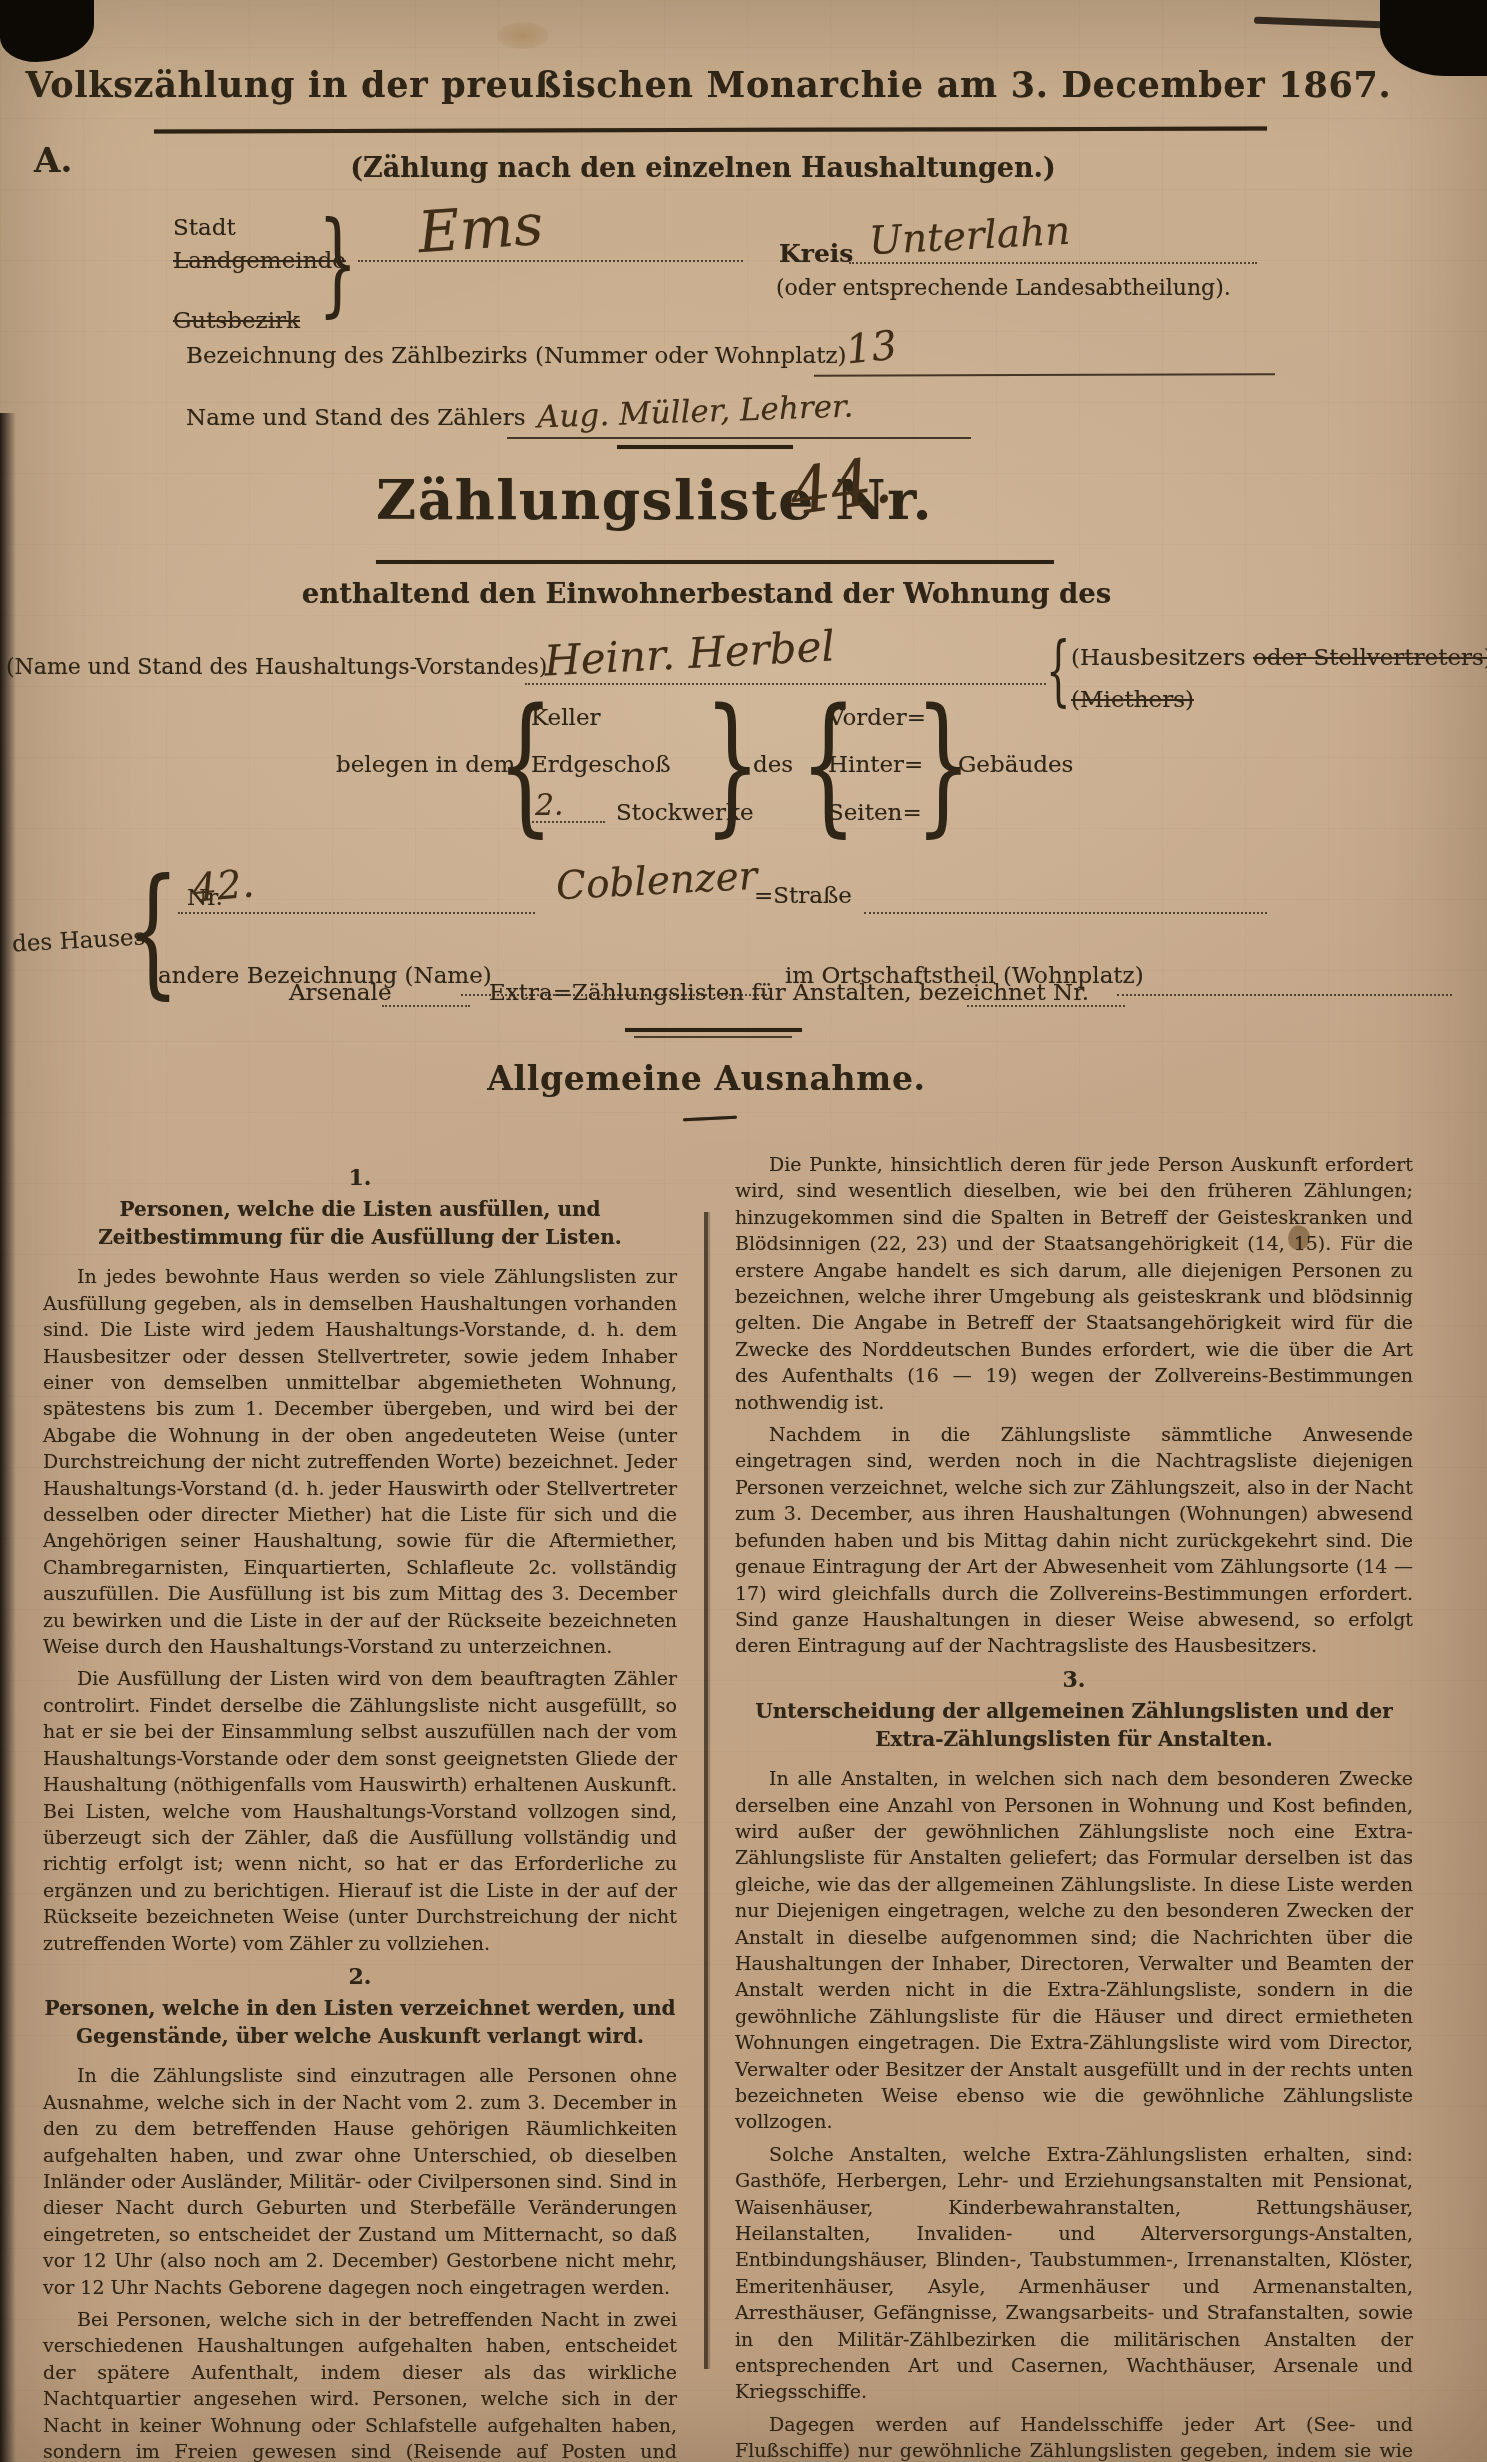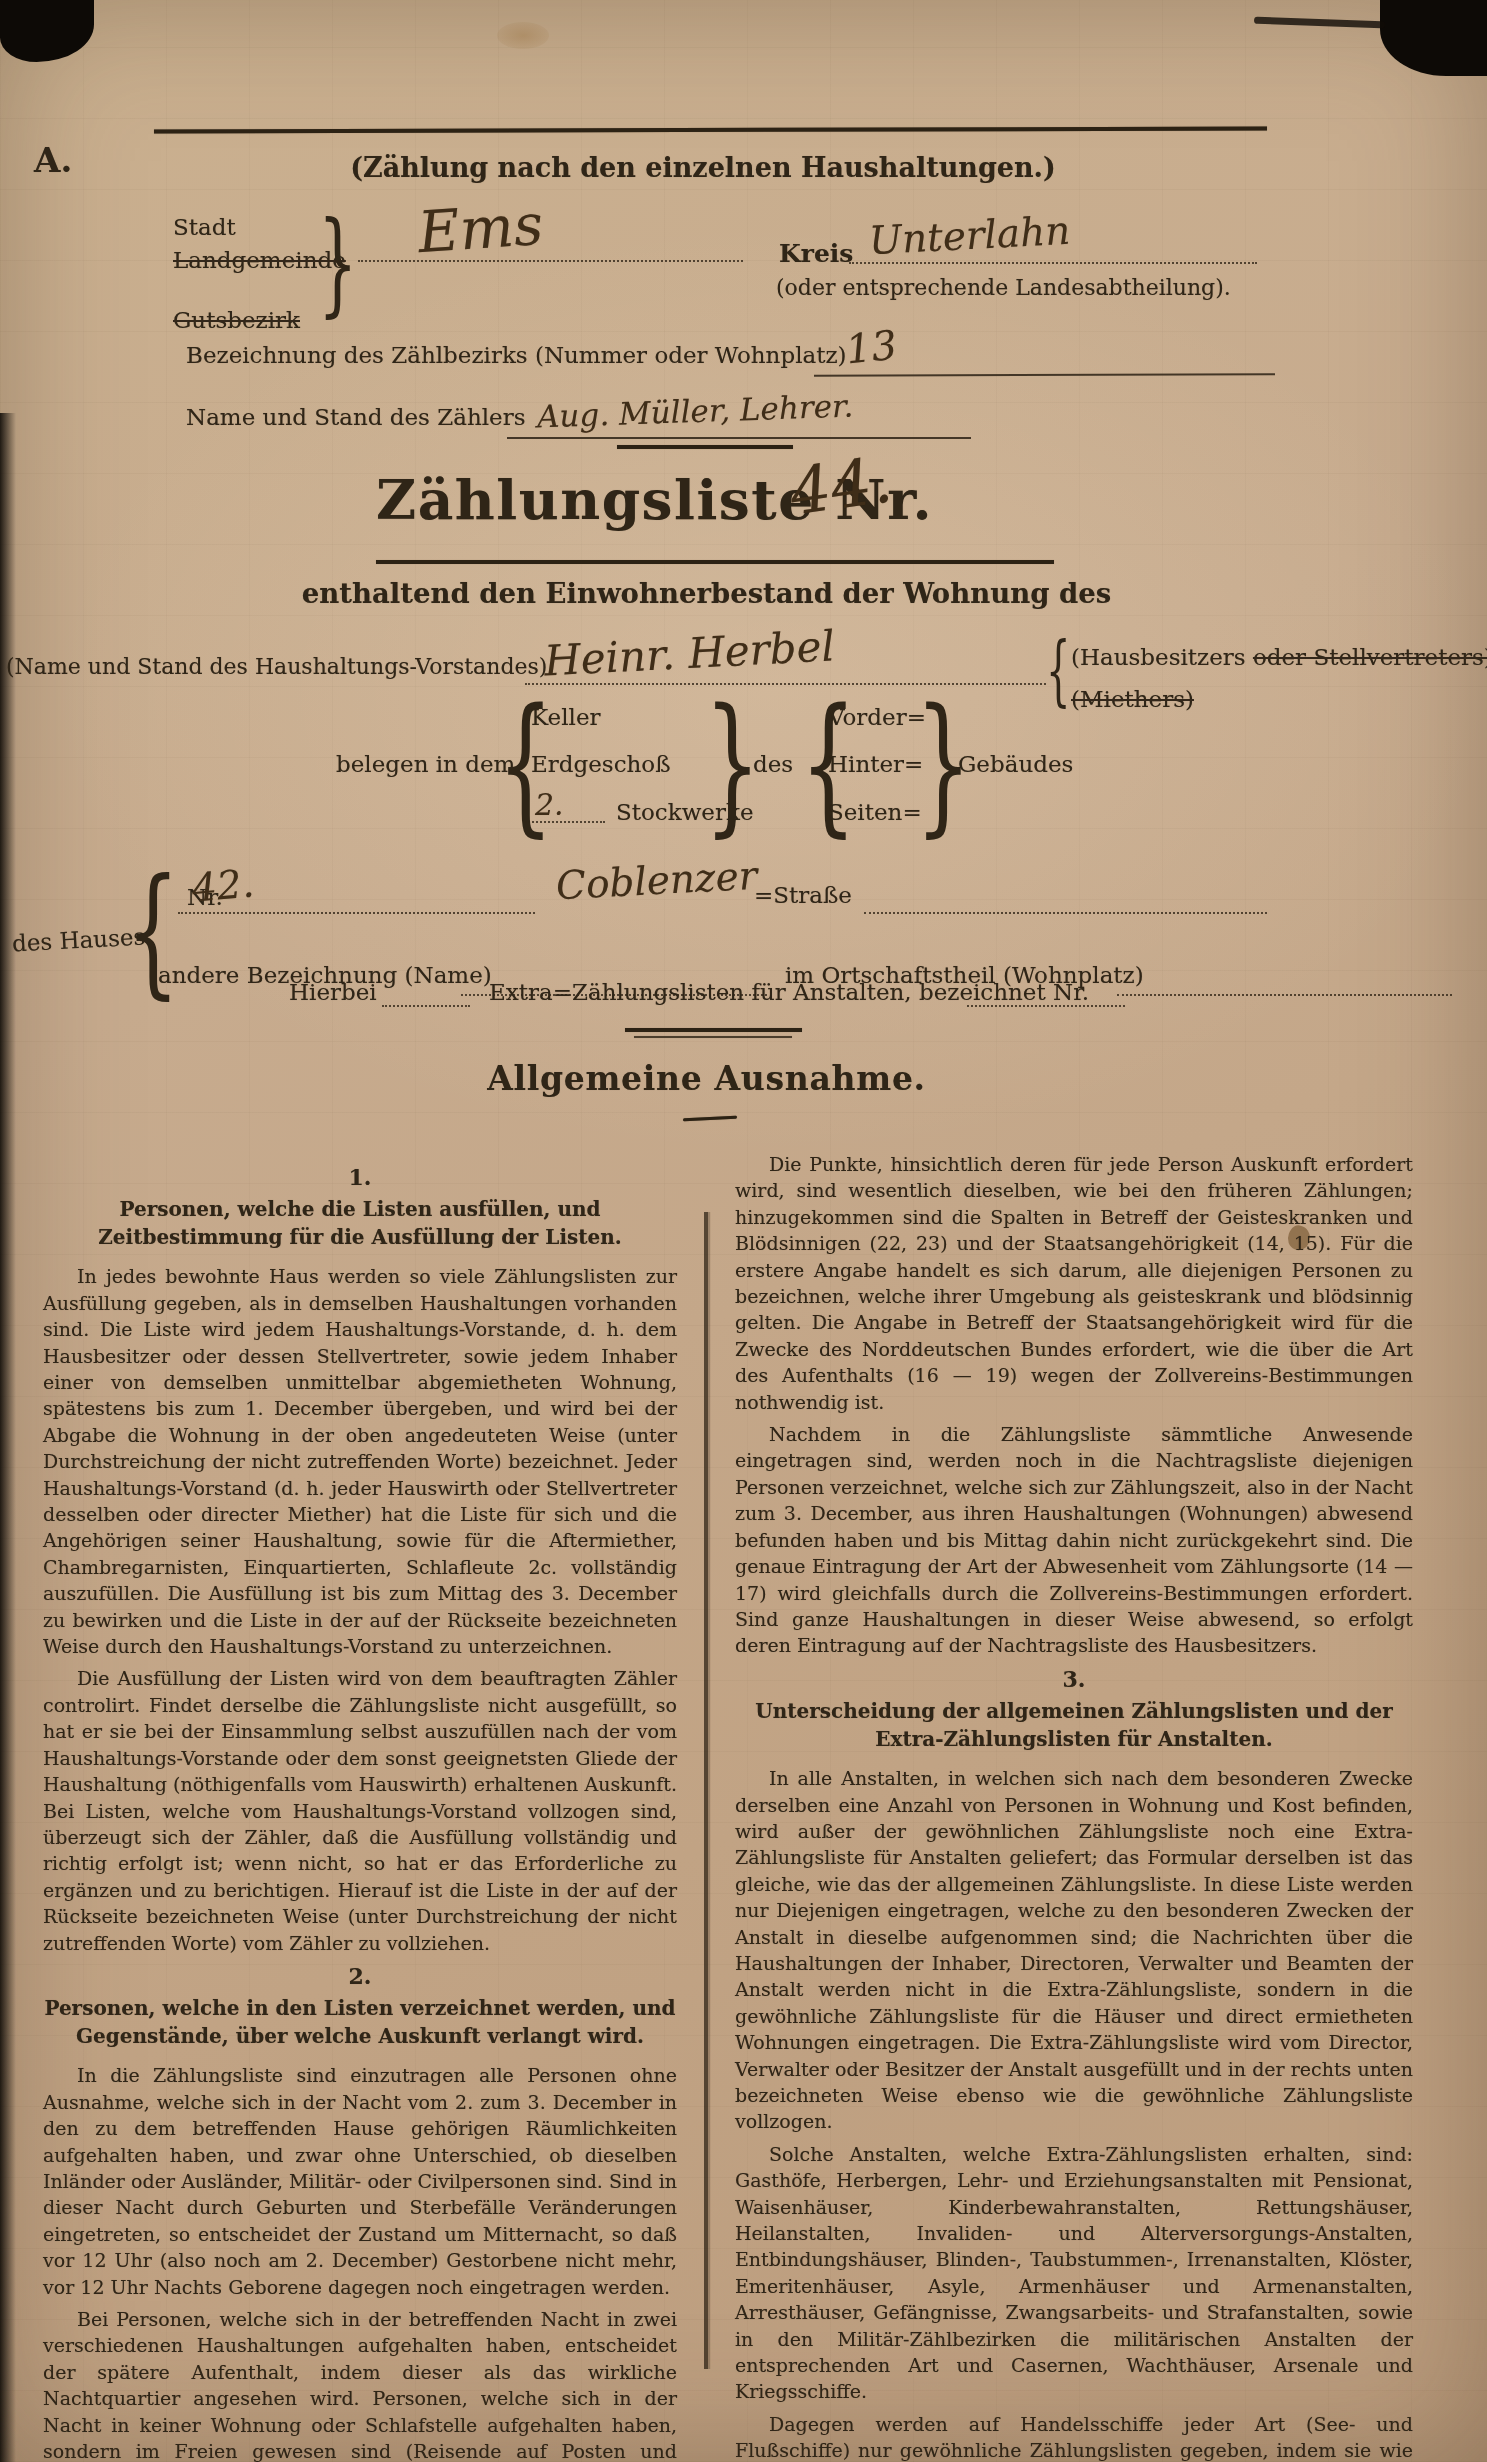--- a/index.html
+++ b/index.html
@@ -51,20 +51,21 @@
 
   <div class="blob" style="left:0;top:0;width:94px;height:62px;border-radius:0 0 72% 46%;"></div>
   <div class="blob" style="left:1380px;top:0;width:107px;height:76px;border-radius:0 0 0 62%;"></div>
   <div class="abs" style="left:1254px;top:19.3px;width:131px;height:7.4px;background:rgba(16,11,6,.8);border-radius:4.5px;transform:rotate(2deg);"></div>
   <div class="abs" style="left:0;top:413px;width:16.4px;height:2049px;background:linear-gradient(to right, rgba(12,9,5,.88), rgba(12,9,5,0));"></div>
   <div class="stain" style="left:1288px;top:1226px;width:22px;height:24px;background:#8a6a45;border-radius:42% 58% 50% 55%;transform:rotate(22deg);opacity:.85;"></div>
   <div class="stain" style="left:497px;top:22px;width:52px;height:27px;background:radial-gradient(rgba(150,108,55,.35),rgba(150,108,55,0));"></div>
 
   <div class="abs printed bold" style="left:34px;top:140px;font-size:34px;">A.</div>
 
+  <div class="abs printed bold" style="left:0;top:64px;width:1417px;text-align:center;font-size:35px;letter-spacing:0.7px;">Volkszählung in der preußischen Monarchie am 3. December 1867.</div>
   <div class="abs rule" style="left:154px;top:128px;width:1113px;height:3.7px;transform:rotate(-0.15deg);"></div>
 
   <div class="abs printed bold" style="left:0;top:152px;width:1406px;text-align:center;font-size:27px;">(Zählung nach den einzelnen Haushaltungen.)</div>
 
   <div class="abs printed" style="left:173px;top:214px;font-size:23px;">Stadt</div>
   <div class="abs printed struck" style="left:173px;top:247px;font-size:23px;">Landgemeinde</div>
   <div class="abs printed struck" style="left:173px;top:280px;font-size:23px;margin-top:27px;">Gutsbezirk</div>
   <div class="abs brace" style="left:318px;top:207px;font-size:113px;line-height:112px;transform:scaleX(.55);">}</div>
   <div class="abs dotline" style="left:358px;top:260px;width:385px;"></div>
   <div class="abs hand" style="left:418px;top:195px;font-size:57px;transform:rotate(-4deg);">Ems</div>
@@ -117,21 +118,21 @@
   <div class="abs hand" style="left:192px;top:863px;font-size:39px;transform:rotate(-5deg);">42.</div>
   <div class="abs dotline" style="left:178px;top:912px;width:357px;"></div>
   <div class="abs hand" style="left:556px;top:858px;font-size:39px;transform:rotate(-3deg);">Coblenzer</div>
   <div class="abs printed" style="left:754px;top:882px;font-size:23px;">=Straße</div>
   <div class="abs dotline" style="left:864px;top:912px;width:403px;"></div>
   <div class="abs printed" style="left:158px;top:962px;font-size:23px;">andere Bezeichnung (Name)</div>
   <div class="abs dotline" style="left:461px;top:994px;width:306px;"></div>
   <div class="abs printed" style="left:785px;top:962px;font-size:23px;">im Ortschaftstheil (Wohnplatz)</div>
   <div class="abs dotline" style="left:1117px;top:994px;width:335px;"></div>
 
-  <div class="abs printed" style="left:289px;top:979px;font-size:23px;">Hierbei</div>
+  <div class="abs printed" style="left:289px;top:979px;font-size:23px;">Arsenale</div>
   <div class="abs dotline" style="left:382px;top:1005px;width:88px;"></div>
   <div class="abs printed" style="left:489px;top:979px;font-size:23px;">Extra=Zählungslisten für Anstalten, bezeichnet Nr.</div>
   <div class="abs dotline" style="left:967px;top:1005px;width:158px;"></div>
 
   <div class="abs rule" style="left:625px;top:1028px;width:177px;height:3.7px;"></div>
   <div class="abs rule" style="left:634px;top:1036px;width:158px;height:2.2px;opacity:.8;"></div>
   <div class="abs printed bold" style="left:0;top:1059px;width:1413px;text-align:center;font-size:33px;letter-spacing:0.7px;">Allgemeine Ausnahme.</div>
   <div class="abs rule" style="left:683px;top:1117px;width:54px;height:3px;transform:rotate(-3deg);border-radius:1.5px;"></div>
 
   <div class="abs" style="left:704px;top:1212px;width:3.7px;height:1157px;background:rgba(38,28,16,.7);box-shadow:2.2px 0 0 rgba(38,28,16,.25);"></div>

